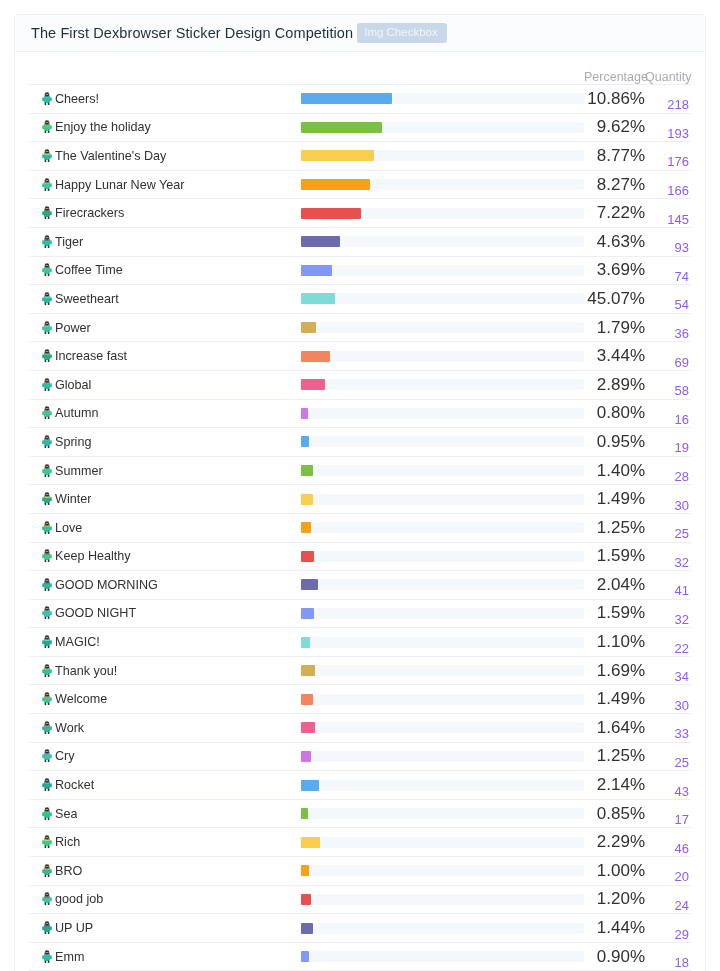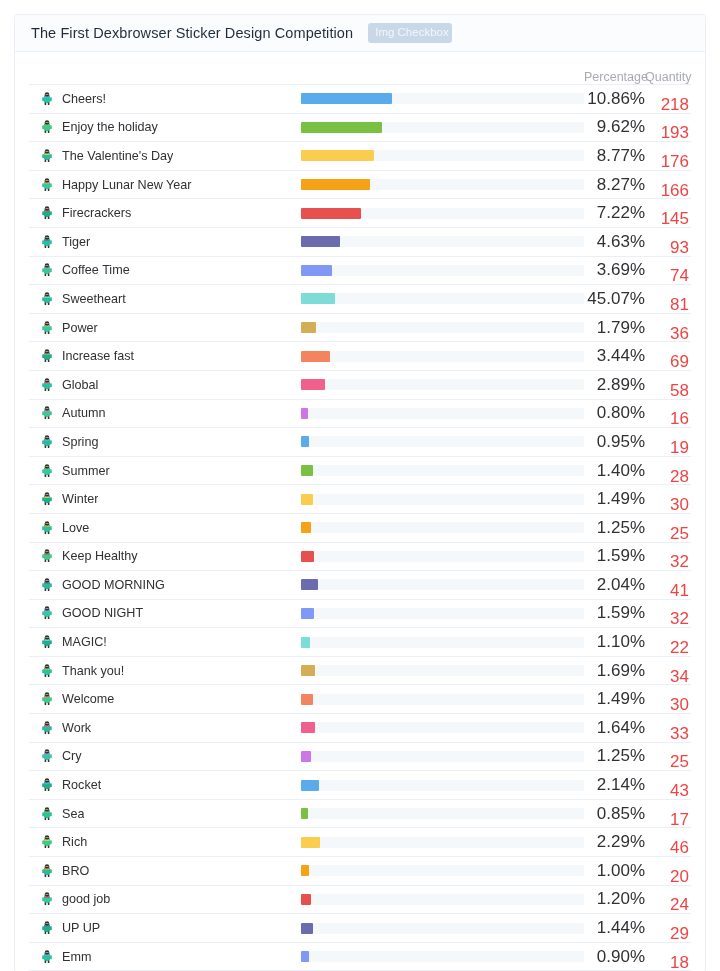--- a/index.html
+++ b/index.html
@@ -45,26 +45,26 @@
 
   .card-title {
     font-size: 14.5px;
     color: #1f2d3d;
     font-weight: 400;
     letter-spacing: 0.1px;
     white-space: nowrap;
   }
 
   .badge {
-    margin-left: 15px;
+    margin-left: 4px;
     background: #c9d8e8;
     color: #f2f6fa;
     font-size: 11.5px;
     line-height: 1;
-    padding: 4px 3px 5px 7px;
+    padding: 4px 9px 5px 7px;
     border-radius: 3px;
     white-space: nowrap;
     display: inline-block;
   }
 
   .table {
     padding: 0 0px;
   }
 
   .thead {
@@ -99,21 +99,20 @@
     box-sizing: border-box;
     border-bottom: 1px solid #ebeef5;
     margin: 0 14px;
   }
 
   .row:last-child { border-bottom: 1px solid #ebeef5; }
 
   .name-cell {
     display: flex;
     align-items: center;
-    gap: 7px;
     padding-left: 10px;
     box-sizing: border-box;
   }
 
   .sticker {
     width: 16px;
     height: 16px;
     flex: none;
     position: relative;
     border-radius: 2px;
@@ -147,22 +146,22 @@
     min-width: 2px;
   }
 
   .pct-text {
     font-size: 17px;
     color: #303133;
     white-space: nowrap;
   }
 
   .qty-text {
-    font-size: 17px;
-    color: #ef4444;
+    font-size: 13px;
+    color: #8b5cf6;
     white-space: nowrap;
     padding-right: 3px;
   }
 </style>
 </head>
 <body>
 
 <div id="app">
 
   <div class="card">
@@ -373,21 +372,21 @@
                 </svg>
               </span>
               <span class="name-text">Sweetheart</span>
             </div>
             <div class="col-bar">
               <div class="bar-track">
                 <div class="bar-fill" style="background: rgb(125, 220, 215); width: 33.8232px;"></div>
               </div>
             </div>
             <div class="pct-text col-pct">45.07%</div>
-            <div class="qty-text col-qty">81</div>
+            <div class="qty-text col-qty">54</div>
           </div>
           <div class="row">
             <div class="name-cell col-name">
               <span class="sticker">
                 <svg width="16" height="16" viewBox="0 0 16 16">
                   <rect x="5" y="4" width="6" height="8" rx="1.4" fill="#36c7a6"></rect>
                   <rect x="3.2" y="6.2" width="2" height="4" rx="0.8" fill="#36c7a6"></rect>
                   <rect x="10.8" y="6.2" width="2" height="4" rx="0.8" fill="#36c7a6"></rect>
                   <circle cx="8" cy="3.6" r="2.3" fill="#3b3226"></circle>
                   <circle cx="7.1" cy="3.4" r="0.5" fill="#ffffff"></circle>

